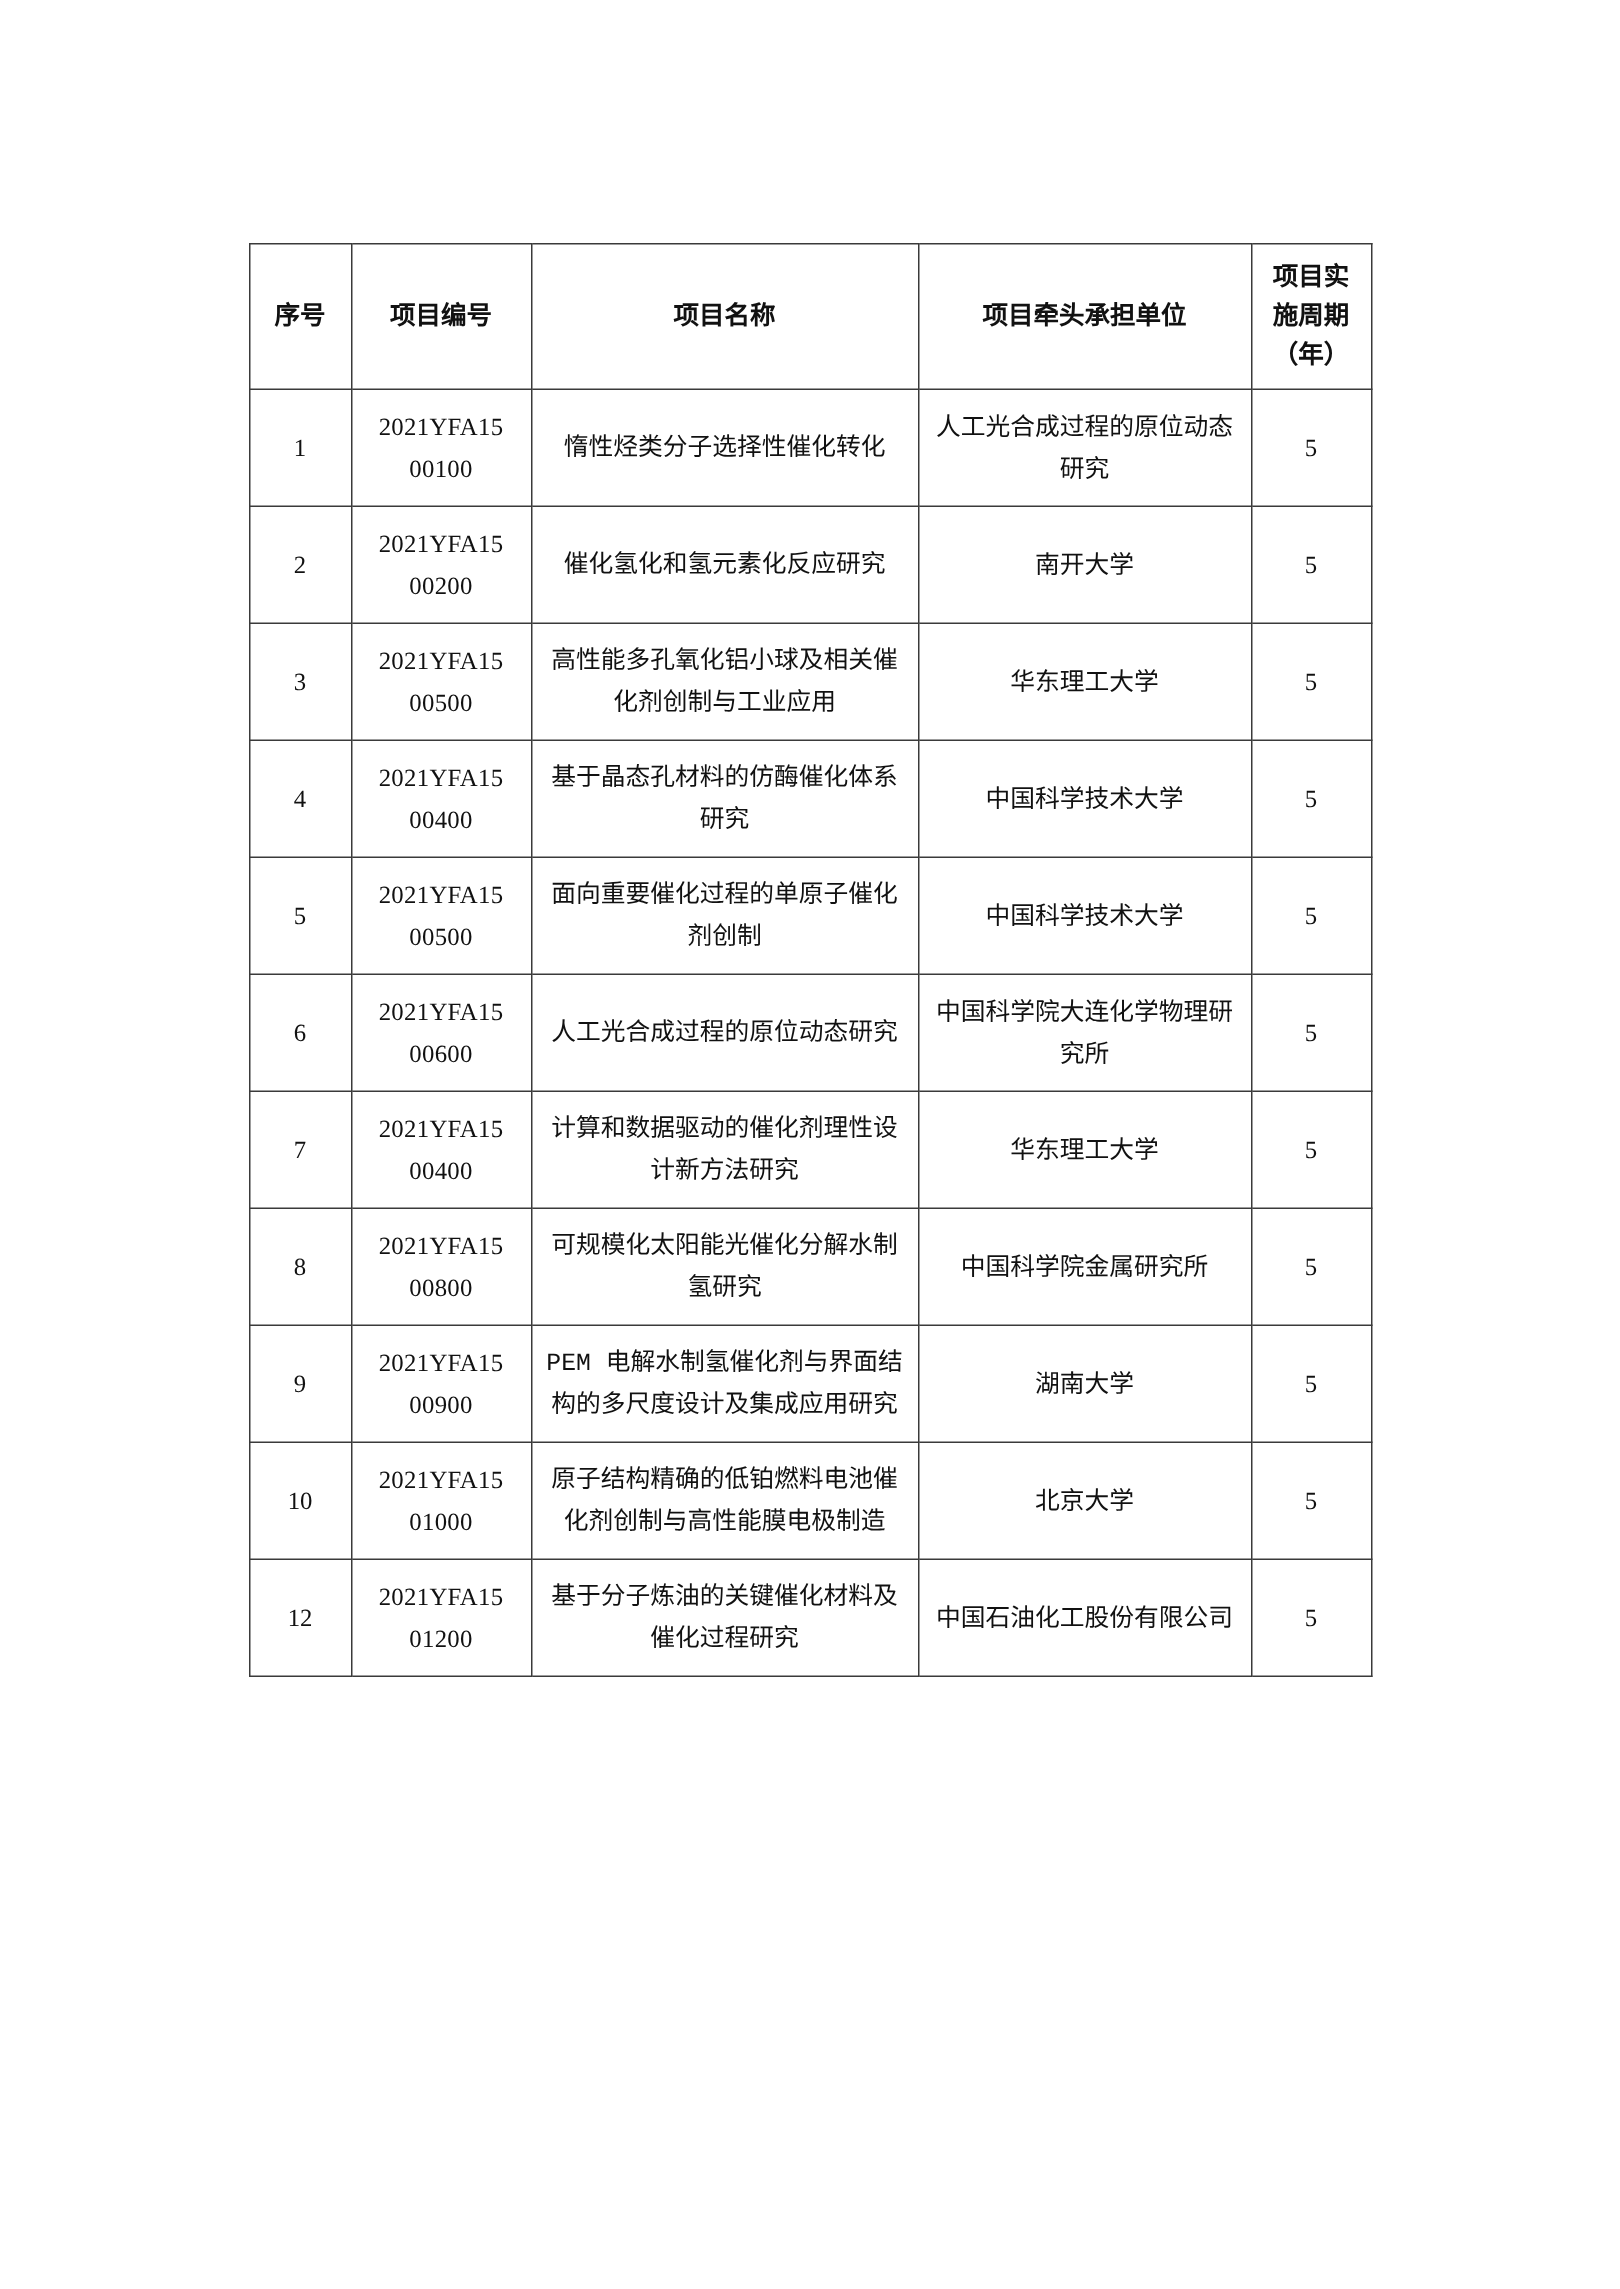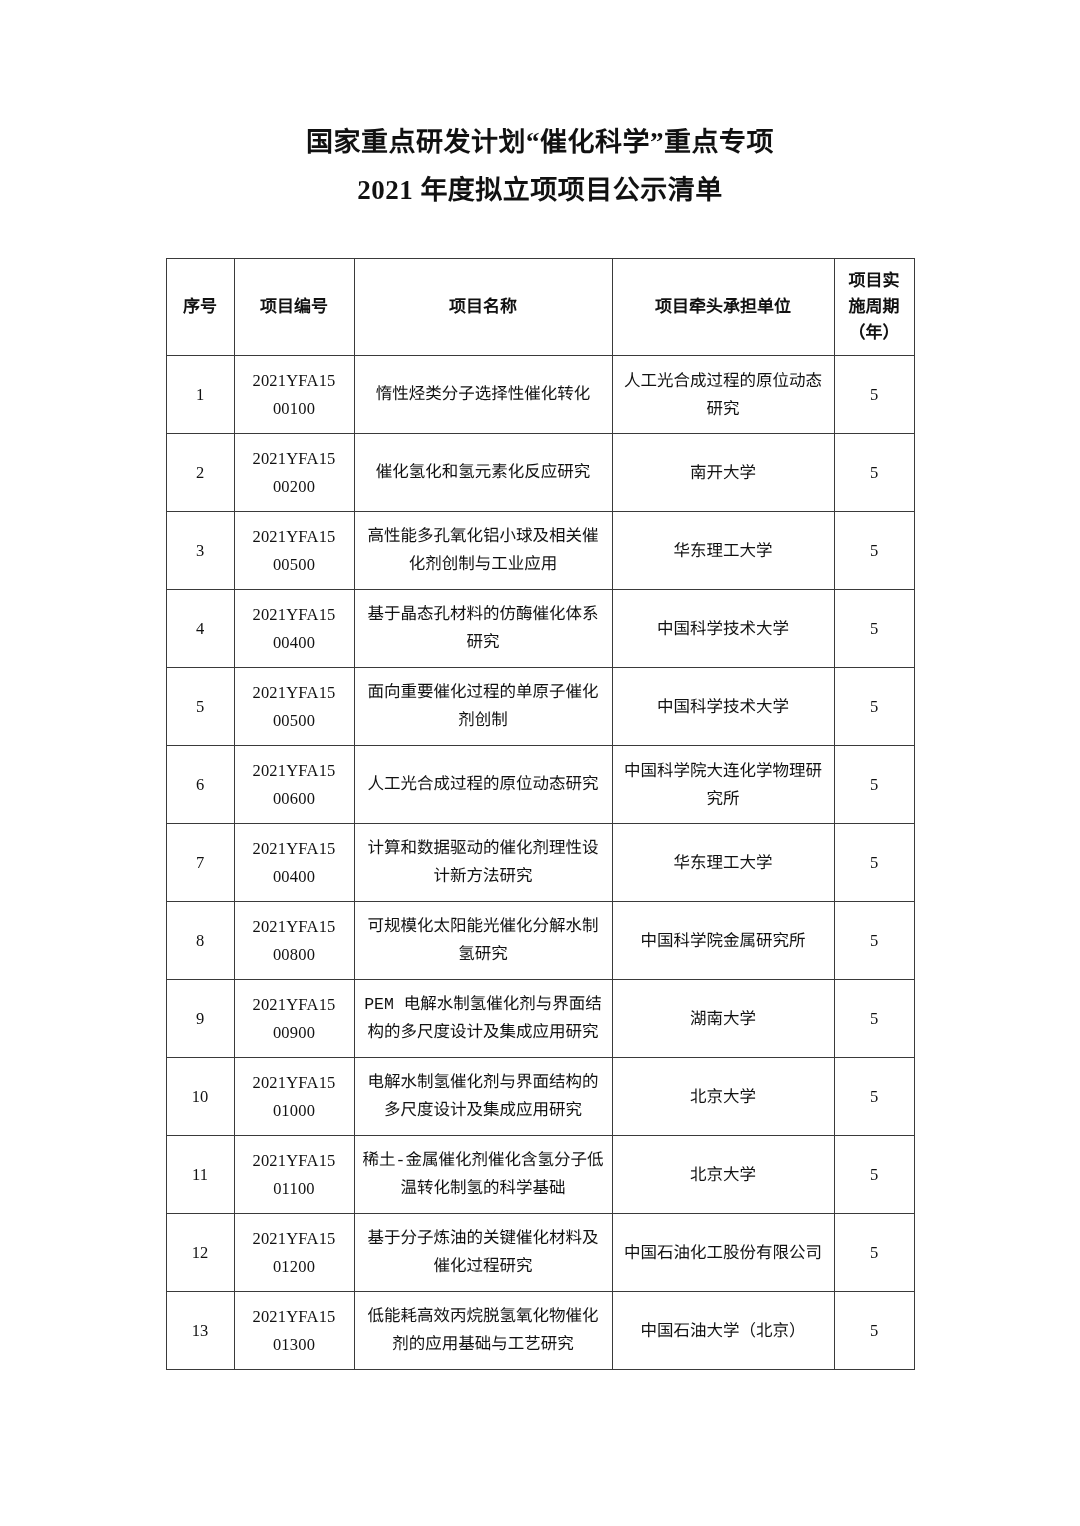--- a/index.html
+++ b/index.html
@@ -90,24 +90,20 @@
   }
   tbody tr {
     height: 78px;
   }
 </style>
 </head>
 <body>
 
 <div class="page">
 
-  <div class="doc-title">
-    <span>国家重点研发计划“催化科学”重点专项</span>
-    <span class="line2">2021 年度拟立项项目公示清单</span>
-  </div>
 
   <div class="table-wrap">
     <table class="listing">
       <colgroup>
         <col class="c-seq">
         <col class="c-code">
         <col class="c-name">
         <col class="c-org">
         <col class="c-dur">
       </colgroup>
@@ -184,42 +180,28 @@
           <tr>
             <td class="seq">9</td>
             <td class="code"><span>2021YFA15</span><br><span>00900</span></td>
             <td class="name">PEM 电解水制氢催化剂与界面结构的多尺度设计及集成应用研究</td>
             <td class="org">湖南大学</td>
             <td class="dur">5</td>
           </tr>
           <tr>
             <td class="seq">10</td>
             <td class="code"><span>2021YFA15</span><br><span>01000</span></td>
-            <td class="name">电解水制氢催化剂与界面结构的多尺度设计及集成应用研究</td>
-            <td class="org">北京大学</td>
-            <td class="dur">5</td>
-          </tr>
-          <tr>
-            <td class="seq">11</td>
-            <td class="code"><span>2021YFA15</span><br><span>01100</span></td>
-            <td class="name">稀土-金属催化剂催化含氢分子低温转化制氢的科学基础</td>
+            <td class="name">原子结构精确的低铂燃料电池催化剂创制与高性能膜电极制造</td>
             <td class="org">北京大学</td>
             <td class="dur">5</td>
           </tr>
           <tr>
             <td class="seq">12</td>
             <td class="code"><span>2021YFA15</span><br><span>01200</span></td>
             <td class="name">基于分子炼油的关键催化材料及催化过程研究</td>
             <td class="org">中国石油化工股份有限公司</td>
             <td class="dur">5</td>
           </tr>
-          <tr>
-            <td class="seq">13</td>
-            <td class="code"><span>2021YFA15</span><br><span>01300</span></td>
-            <td class="name">低能耗高效丙烷脱氢氧化物催化剂的应用基础与工艺研究</td>
-            <td class="org">中国石油大学（北京）</td>
-            <td class="dur">5</td>
-          </tr>
         </tbody>
     </table>
   </div>
 
 </div>
 
 </body></html>

